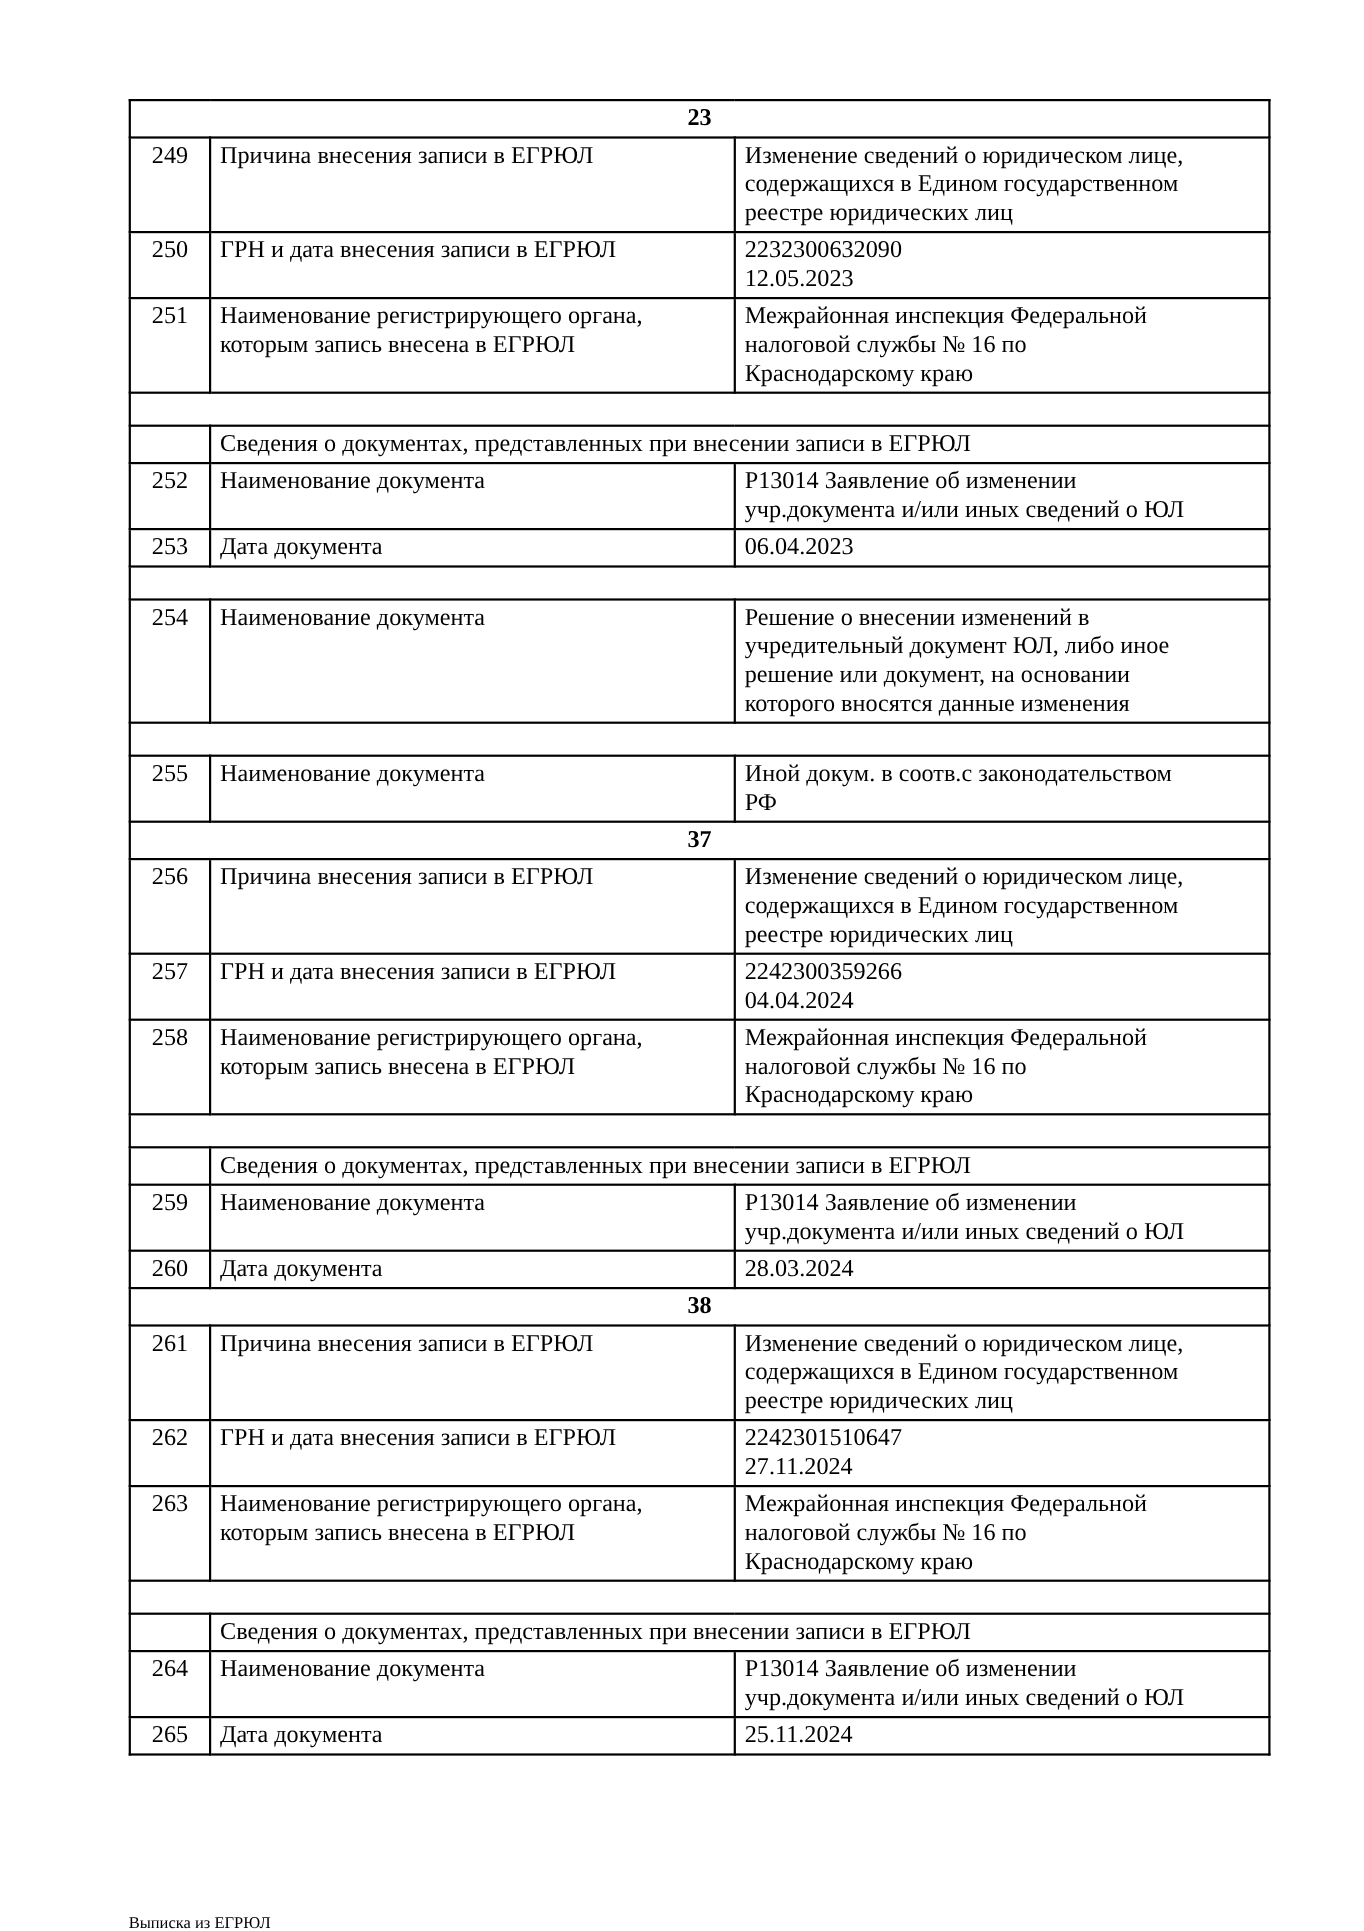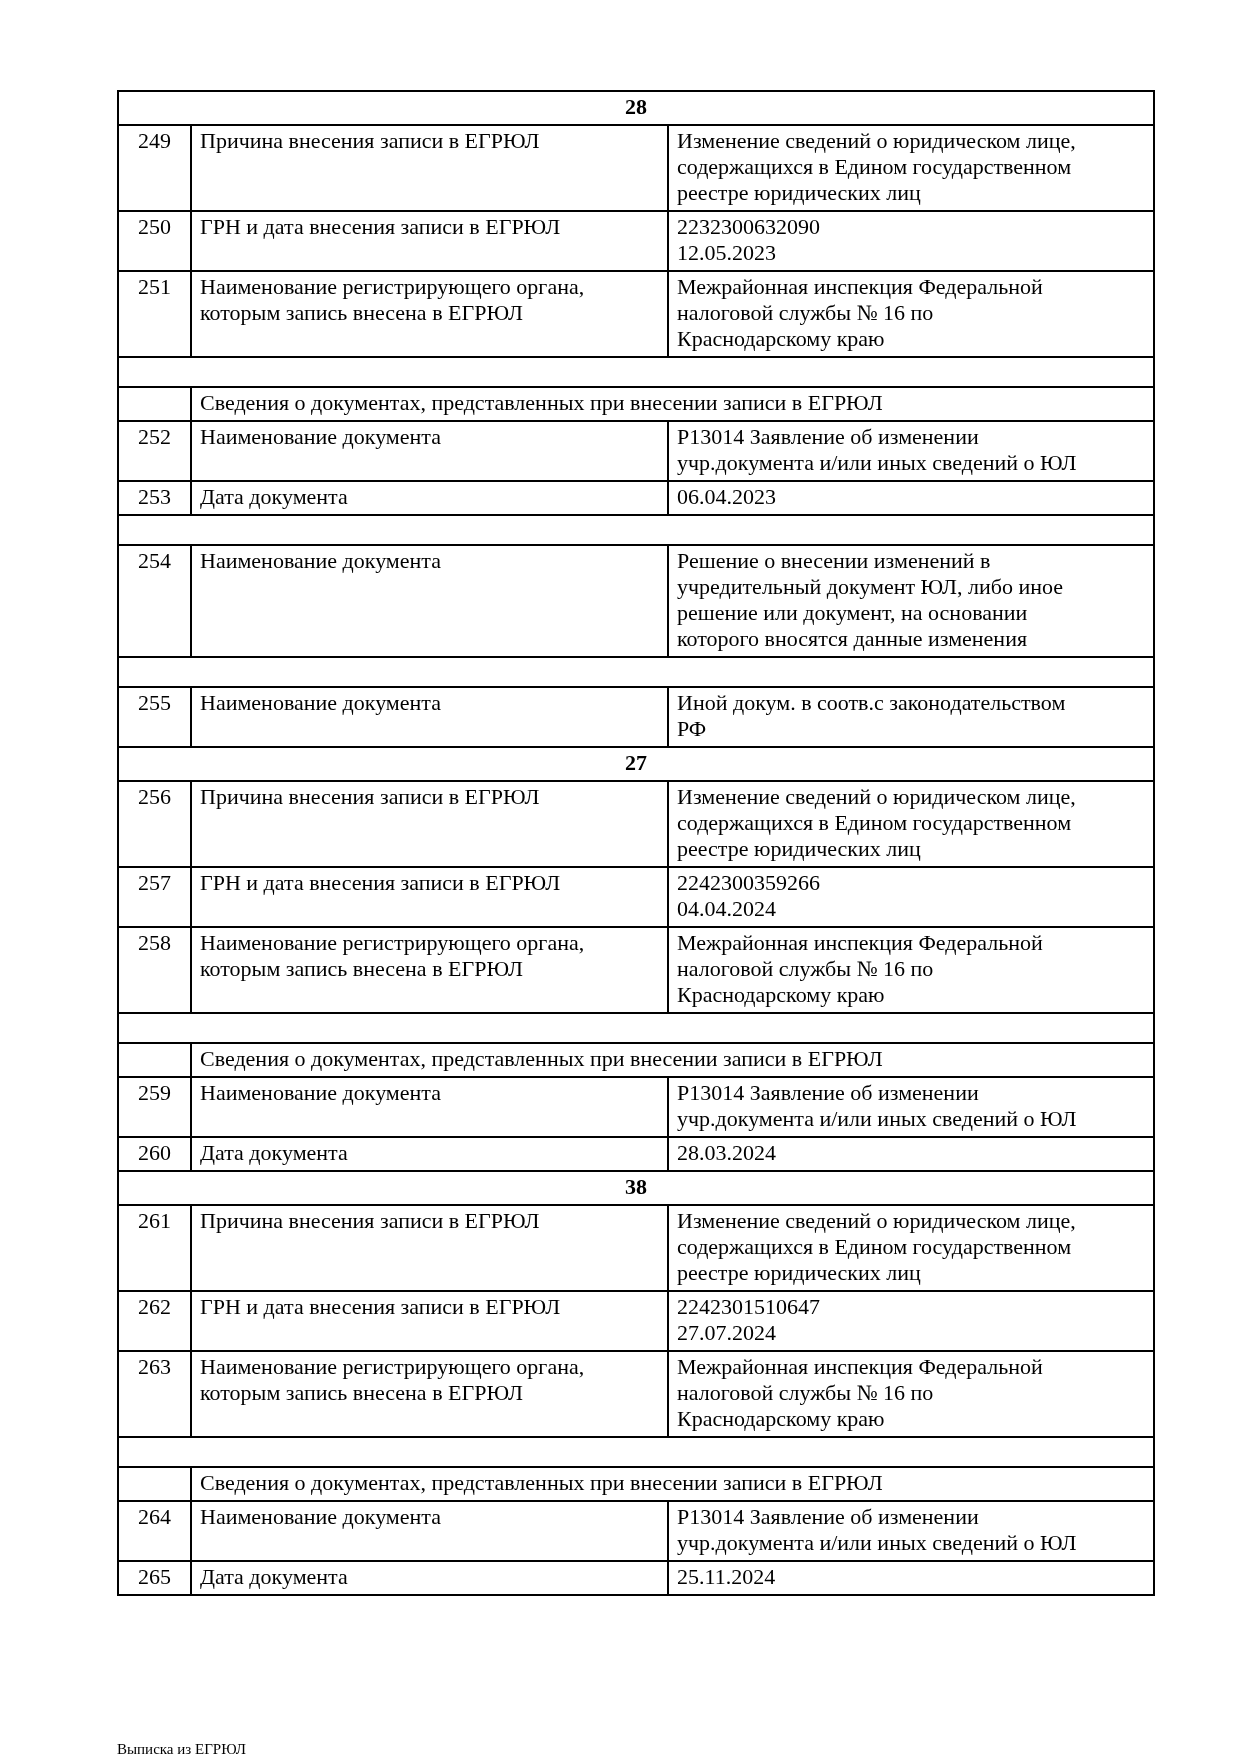--- a/index.html
+++ b/index.html
@@ -67,21 +67,21 @@
 <div class="page">
 
   <table class="egrul-table">
     <colgroup>
       <col style="width:73px">
       <col style="width:477px">
       <col style="width:486px">
     </colgroup>
     <tbody id="table-body">
         <tr class="row-section">
-          <td class="section-cell" colspan="3">28</td>
+          <td class="section-cell" colspan="3">23</td>
         </tr>
         <tr class="row-item">
           <td class="num-cell">249</td>
           <td class="label-cell">Причина внесения записи в ЕГРЮЛ</td>
           <td class="value-cell">
             <div class="value-line">Изменение сведений о юридическом лице,</div>
             <div class="value-line">содержащихся в Едином государственном</div>
             <div class="value-line">реестре юридических лиц</div>
           </td>
         </tr>
@@ -142,21 +142,21 @@
         </tr>
         <tr class="row-item">
           <td class="num-cell">255</td>
           <td class="label-cell">Наименование документа</td>
           <td class="value-cell">
             <div class="value-line">Иной докум. в соотв.с законодательством</div>
             <div class="value-line">РФ</div>
           </td>
         </tr>
         <tr class="row-section">
-          <td class="section-cell" colspan="3">27</td>
+          <td class="section-cell" colspan="3">37</td>
         </tr>
         <tr class="row-item">
           <td class="num-cell">256</td>
           <td class="label-cell">Причина внесения записи в ЕГРЮЛ</td>
           <td class="value-cell">
             <div class="value-line">Изменение сведений о юридическом лице,</div>
             <div class="value-line">содержащихся в Едином государственном</div>
             <div class="value-line">реестре юридических лиц</div>
           </td>
         </tr>
@@ -209,21 +209,21 @@
             <div class="value-line">Изменение сведений о юридическом лице,</div>
             <div class="value-line">содержащихся в Едином государственном</div>
             <div class="value-line">реестре юридических лиц</div>
           </td>
         </tr>
         <tr class="row-item">
           <td class="num-cell">262</td>
           <td class="label-cell">ГРН и дата внесения записи в ЕГРЮЛ</td>
           <td class="value-cell">
             <div class="value-line">2242301510647</div>
-            <div class="value-line">27.07.2024</div>
+            <div class="value-line">27.11.2024</div>
           </td>
         </tr>
         <tr class="row-item">
           <td class="num-cell">263</td>
           <td class="label-cell">Наименование регистрирующего органа, которым запись внесена в ЕГРЮЛ</td>
           <td class="value-cell">
             <div class="value-line">Межрайонная инспекция Федеральной</div>
             <div class="value-line">налоговой службы № 16 по</div>
             <div class="value-line">Краснодарскому краю</div>
           </td>

